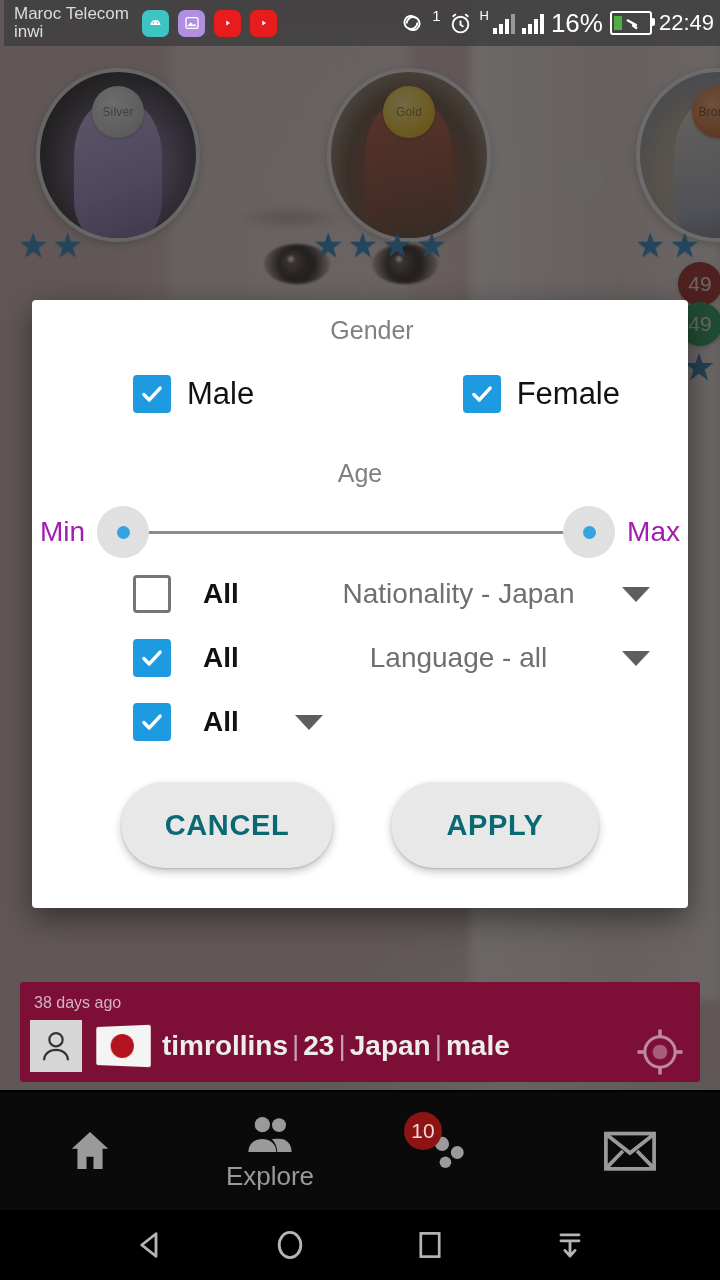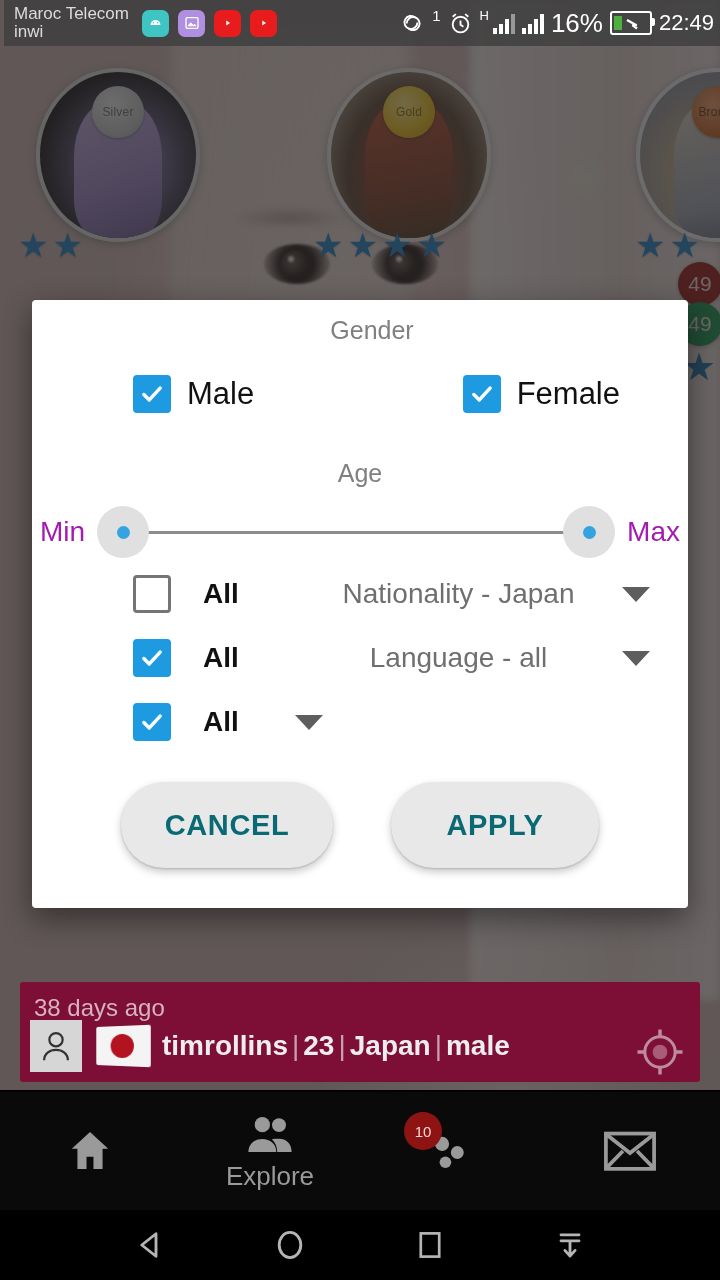--- a/index.html
+++ b/index.html
@@ -248,21 +248,21 @@
 
   
   .user-strip {
     position: absolute; left: 20px; top: 982px; width: 680px; height: 100px;
     background: #7d0f37; border-radius: 3px;
     z-index: 31;
     overflow: hidden;
   }
   .strip-time {
     position: absolute; left: 14px; top: 12px;
-    color: #d7b2c0; font-size: 24px;
+    color: #d7b2c0; font-size: 16px;
   }
   .strip-body {
     position: absolute; left: 10px; top: 38px; right: 10px;
     display: flex; align-items: center; gap: 12px;
   }
   .avatar-thumb {
     width: 52px; height: 52px; background: #d6d6d6;
     display: flex; align-items: center; justify-content: center; flex: none;
   }
   .flag {
@@ -291,21 +291,21 @@
     flex: 1; height: 100%; position: relative;
     display: flex; flex-direction: column; align-items: center; justify-content: center;
     gap: 2px;
   }
   .nav-label { color: #9a9a9a; font-size: 26px; }
   .nav-badge {
     position: absolute; left: 50%; margin-left: -46px; top: 20px;
     width: 38px; height: 38px; border-radius: 50%;
     background: #8e1414; color: #f1d6d6;
     display: flex; align-items: center; justify-content: center;
-    font-size: 15px;
+    font-size: 21px;
   }
 
   
   .android-nav {
     position: absolute; left: 0; top: 1210px; width: 720px; height: 70px;
     background: #000; z-index: 45;
     display: flex; align-items: center; justify-content: space-around;
     padding: 0 80px; box-sizing: border-box;
   }
   .android-nav .btn { display: flex; align-items: center; justify-content: center; width: 70px; height: 70px; }

